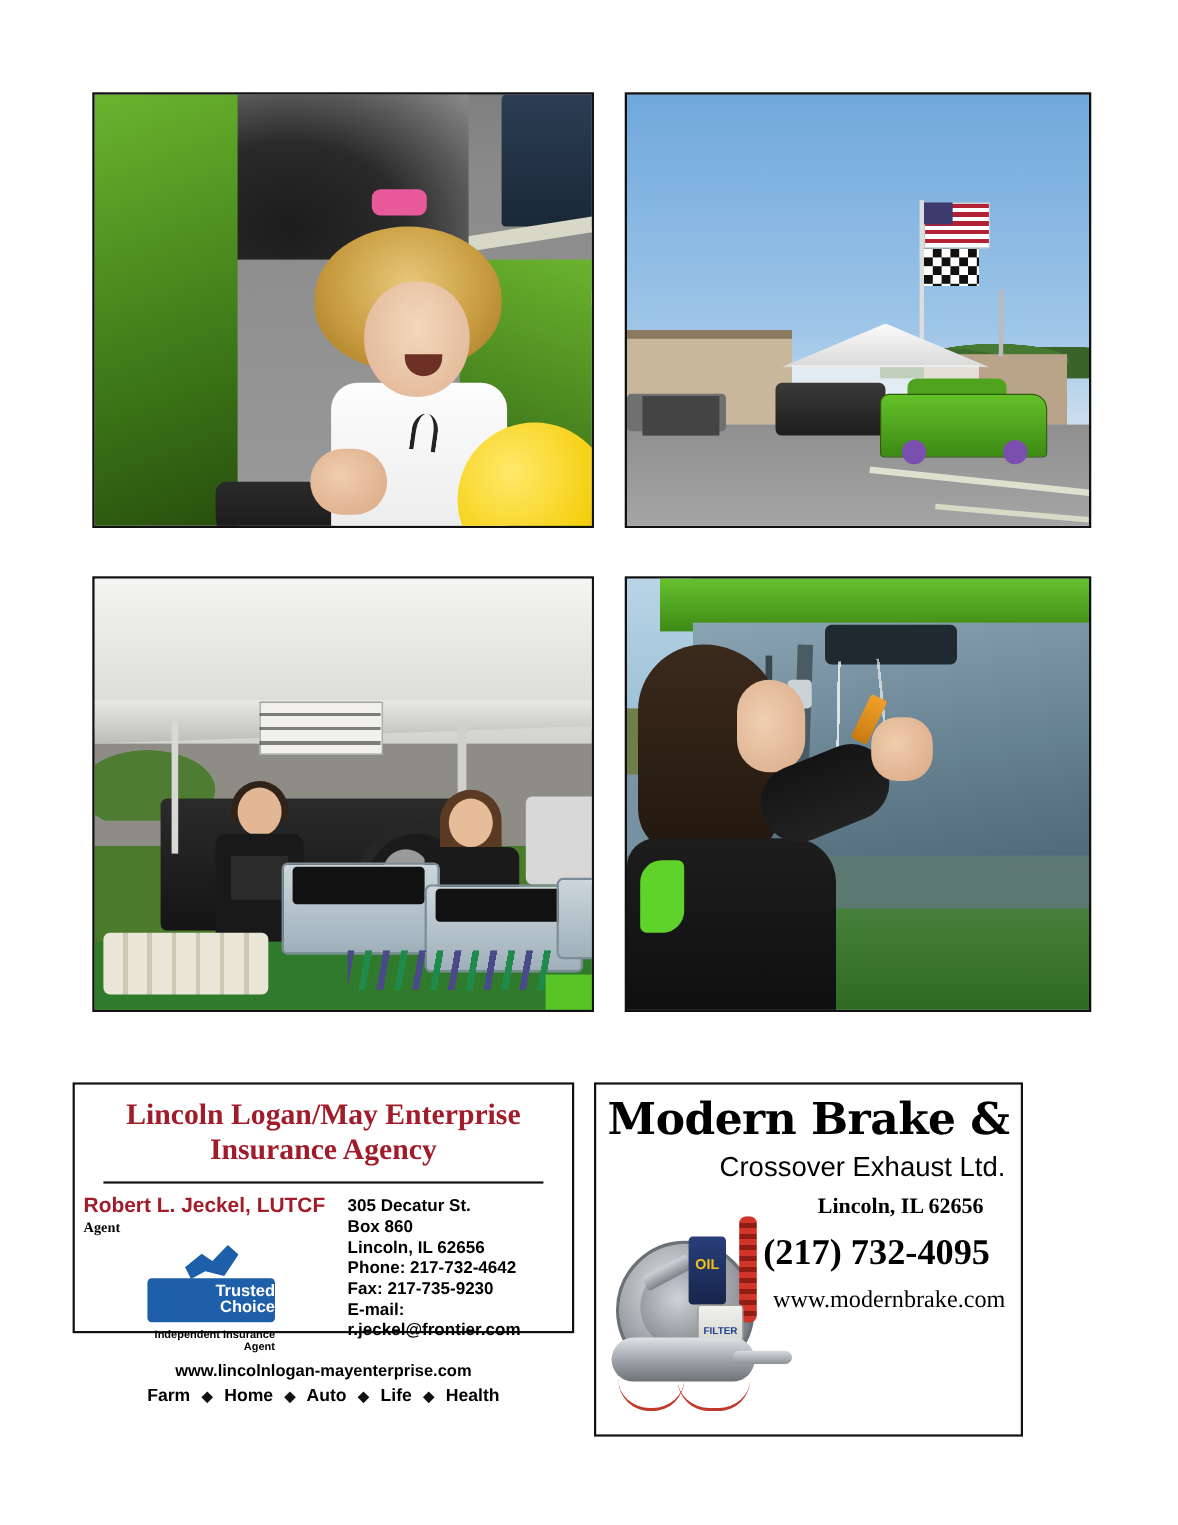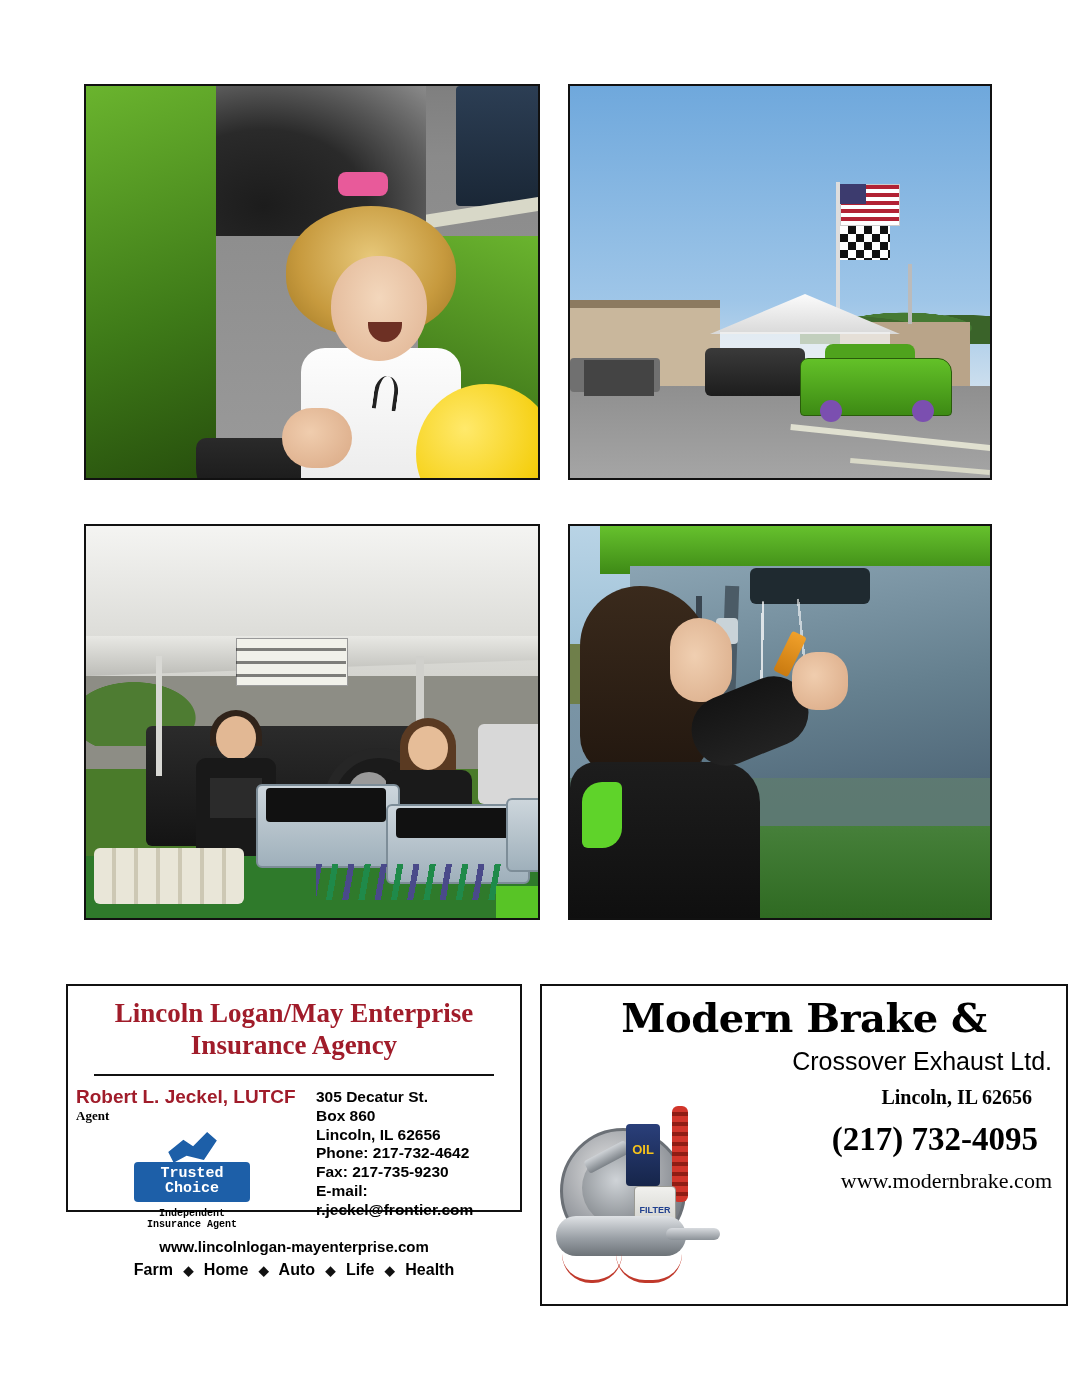--- a/index.html
+++ b/index.html
@@ -173,21 +173,21 @@
      background: linear-gradient(#f0a02a,#c97a10); border-radius:3px; transform:rotate(26deg);}
 
   
   .ad {
     position: absolute;
     border: 2px solid #111;
     background: #fff;
     box-sizing: border-box;
   }
   #ad-insurance { left: 66px;  top: 984px; width: 456px; height: 228px; }
-  #ad-brake     { left: 540px; top: 984px; width: 528px; height: 322px; }
+  #ad-brake     { left: 540px; top: 984px; width: 390px; height: 322px; }
 
   .ins-title {
     color: #a01c2a;
     font-family: "Liberation Serif", serif;
     font-weight: bold;
     font-size: 27px;
     text-align: center;
     line-height: 1.18;
     margin: 12px 14px 0 14px;
   }
@@ -200,21 +200,21 @@
     font-size: 19px;
     font-family: "Liberation Sans", sans-serif;
     margin-left: 8px;
   }
   .ins-agentrole {
     font-family: "Liberation Serif", serif;
     font-weight: bold;
     font-size: 13px;
     margin-left: 8px;
   }
-  .tc-badge { width: 116px; margin: 6px auto 0 auto; text-align: center; font-family: Liberation Mono, monospace; }
+  .tc-badge { width: 116px; margin: 6px auto 0 auto; text-align: right; }
   .tc-bird {
     width: 54px; height: 36px; margin: 0 auto;
     background: #1d5fa8;
     clip-path: polygon(6% 62%, 34% 28%, 52% 46%, 78% 6%, 96% 30%, 72% 84%, 40% 72%, 16% 92%);
   }
   .tc-box {
     background: #1d5fa8; color: #fff; border-radius: 4px;
     font-weight: bold; font-size: 15px; line-height: 1.05;
     padding: 4px 0 5px 0; margin-top: -4px;
   }

